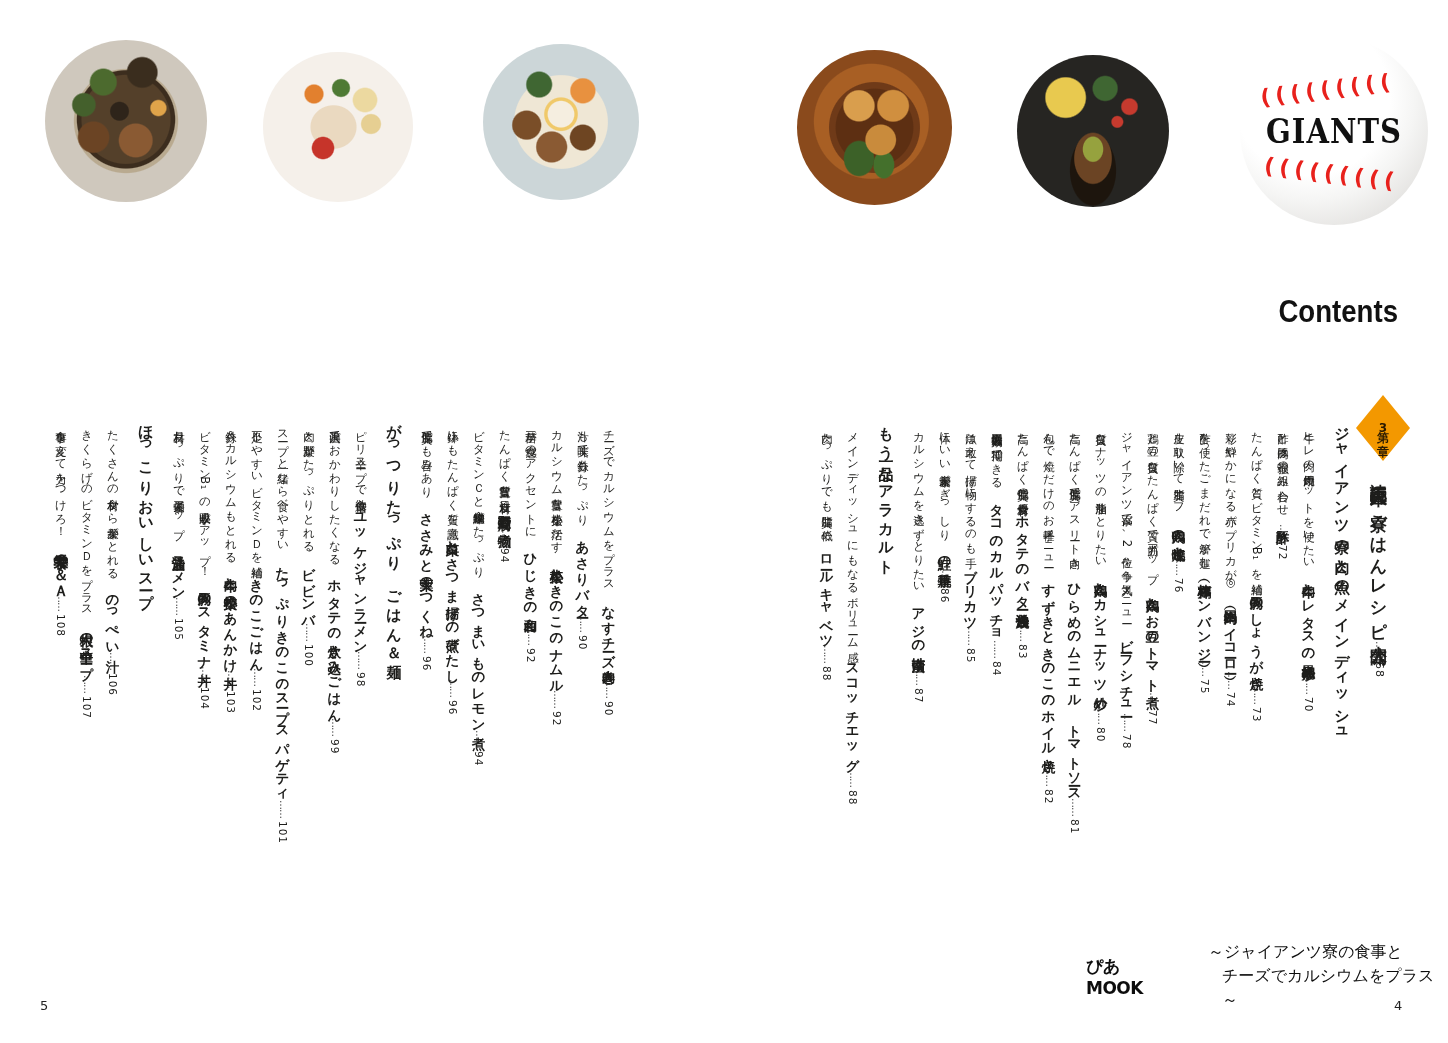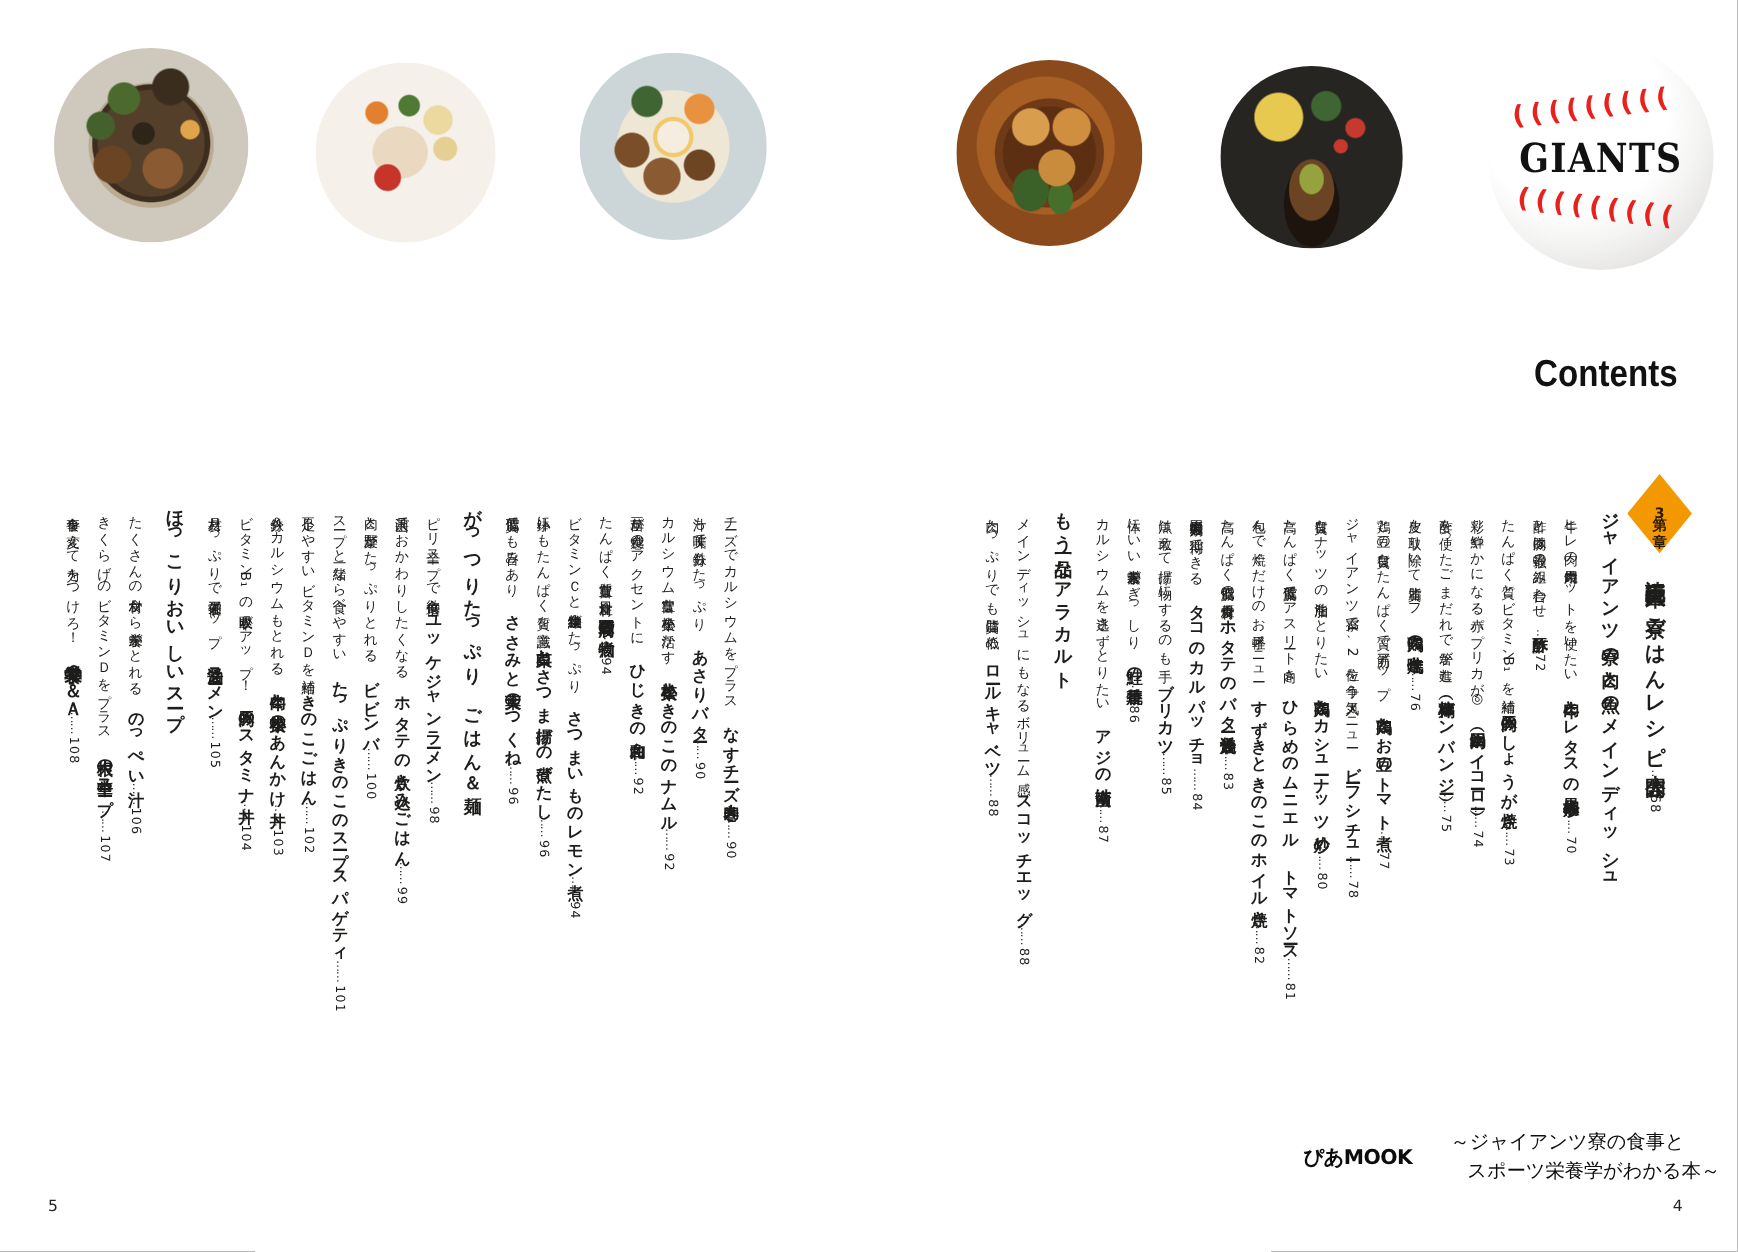--- a/index.html
+++ b/index.html
@@ -174,20 +174,20 @@
       <div class="col head">ほっこりおいしいスープ</div>
       <div class="col item"><span class="desc">たくさんの食材から栄養がとれる</span><span class="ttl">のっぺい汁</span><span class="dots">……</span><span class="num">106</span></div>
       <div class="col item"><span class="desc">きくらげのビタミンＤをプラス</span><span class="ttl">大根の中華スープ</span><span class="dots">……</span><span class="num">107</span></div>
       <div class="col item emph"><span class="desc">食事を変えて力をつけろ！</span><span class="ttl">栄養学Ｑ＆Ａ</span><span class="dots">……</span><span class="num">108</span></div>
     </div>
 
   <div class="brand">
     <span class="brand-pub">ぴあMOOK</span>
     <span class="brand-tag">
       <div class="l1">～ジャイアンツ寮の食事と</div>
-      <div class="l2">スポーツ栄養学がわかる本～</div>
+      <div class="l2">チーズでカルシウムをプラス～</div>
     </span>
   </div>
 
   <div class="pg pg-left">5</div>
   <div class="pg pg-right">4</div>
 
 </div>
 
 </body></html>

